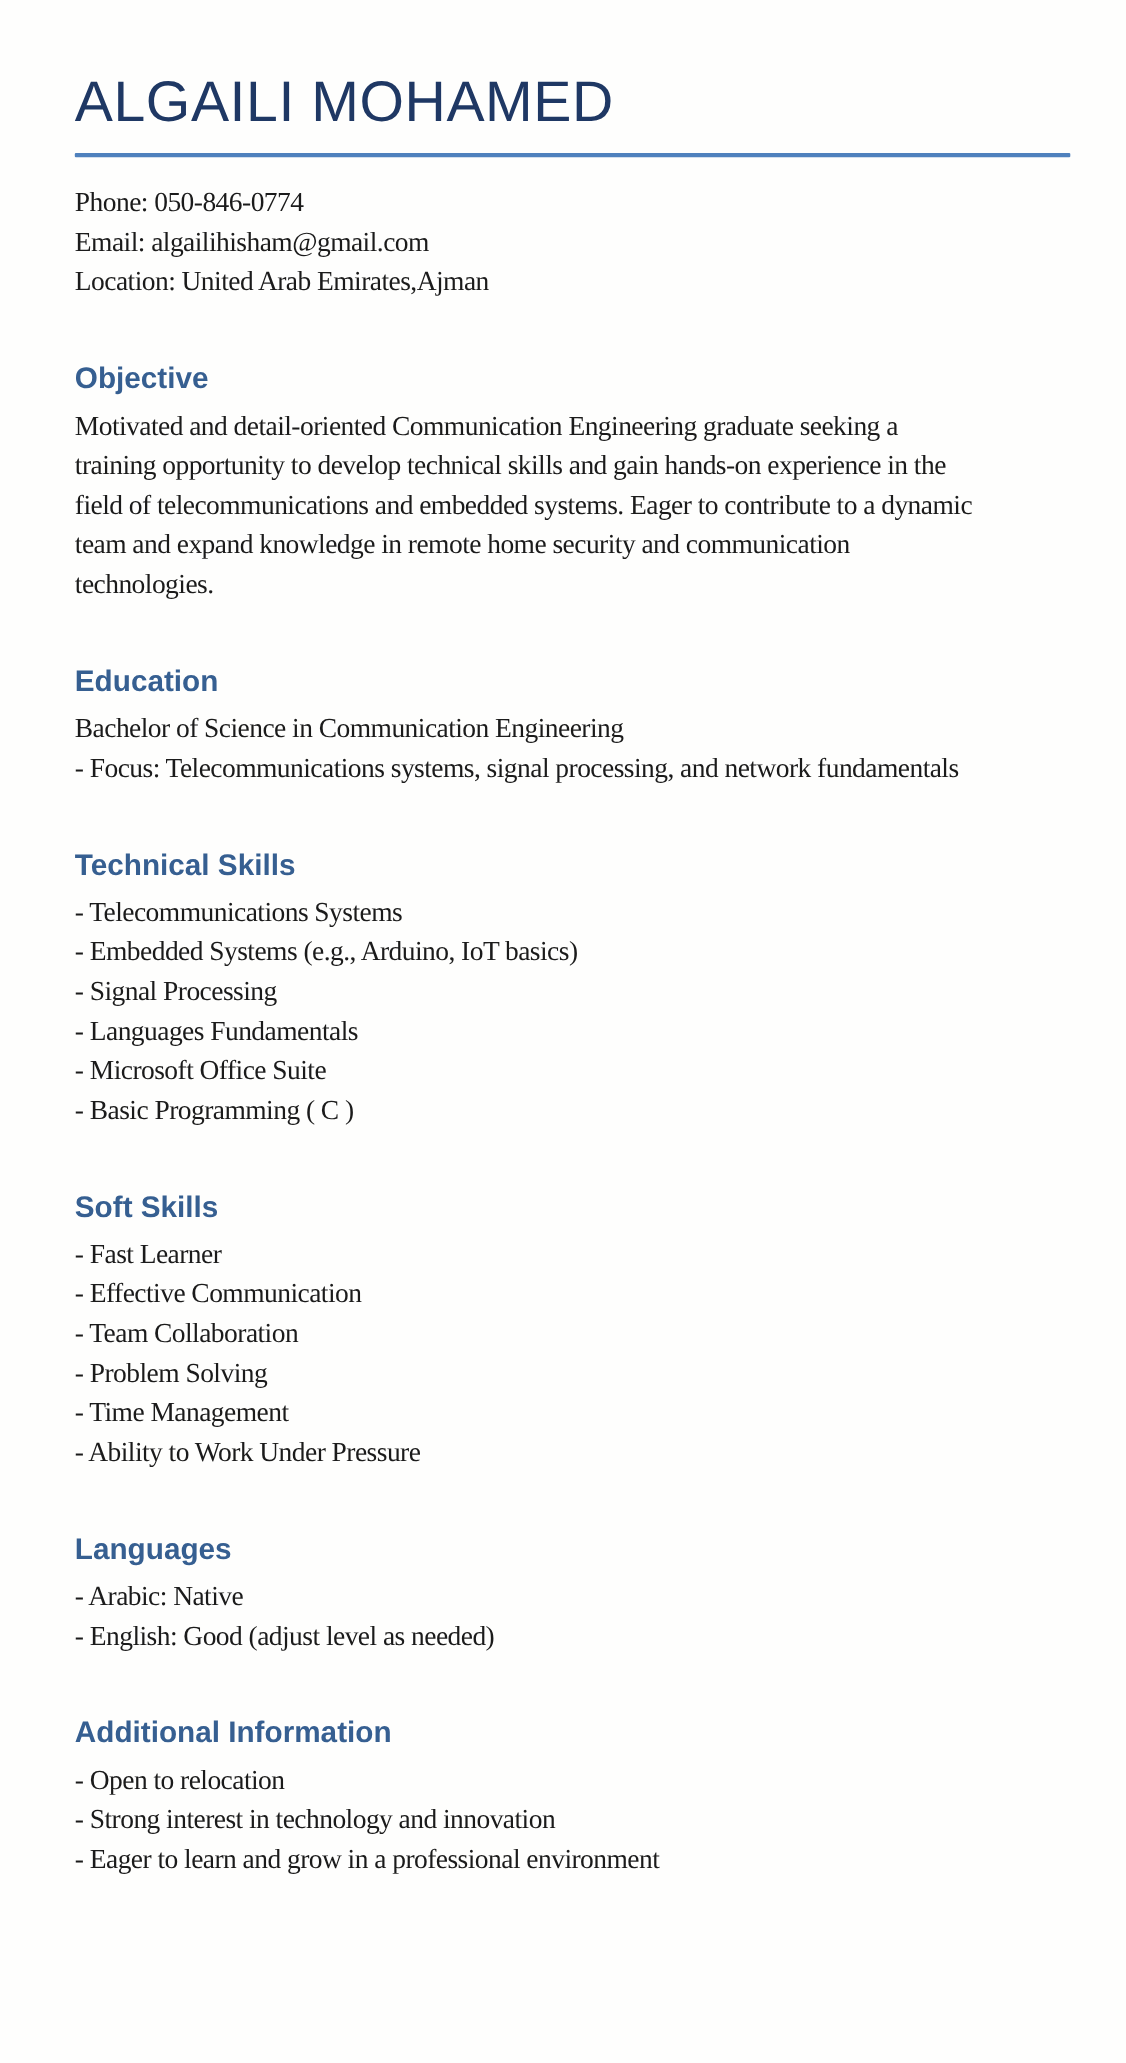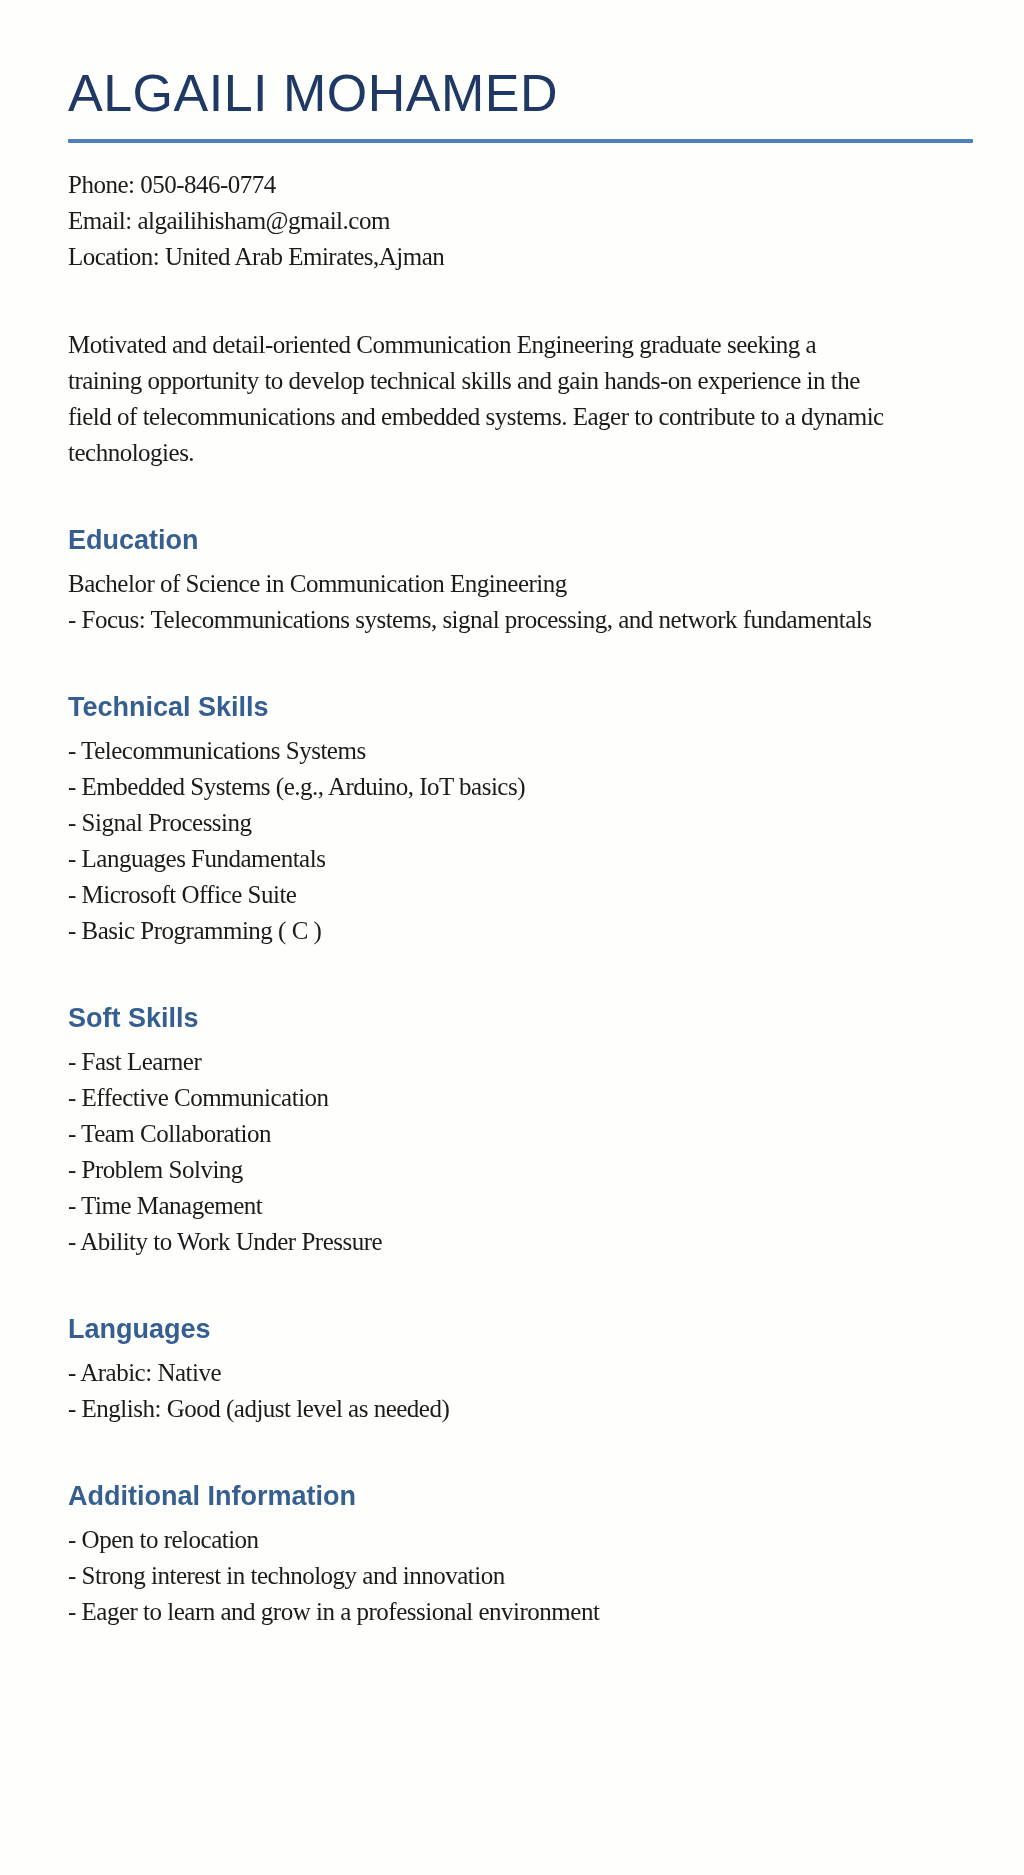--- a/index.html
+++ b/index.html
@@ -66,24 +66,26 @@
   <div class="rule"></div>
 
   <div class="contact">
     <div class="line">Phone: 050-846-0774</div>
     <div class="line">Email: algailihisham@gmail.com</div>
     <div class="line">Location: United Arab Emirates,Ajman</div>
   </div>
 
   <div id="sections">
   <section class="sec">
+    <h2 class="sec-title">Objective</h2>
     <div class="sec-body">
           <div class="line">Motivated and detail-oriented Communication Engineering graduate seeking a</div>
           <div class="line">training opportunity to develop technical skills and gain hands-on experience in the</div>
           <div class="line">field of telecommunications and embedded systems. Eager to contribute to a dynamic</div>
+          <div class="line">team and expand knowledge in remote home security and communication</div>
           <div class="line">technologies.</div>
         </div>
   </section>
 
   <section class="sec">
     <h2 class="sec-title">Education</h2>
     <div class="sec-body">
           <div class="line">Bachelor of Science in Communication Engineering</div>
           <div class="line">- Focus: Telecommunications systems, signal processing, and network fundamentals</div>
         </div>

